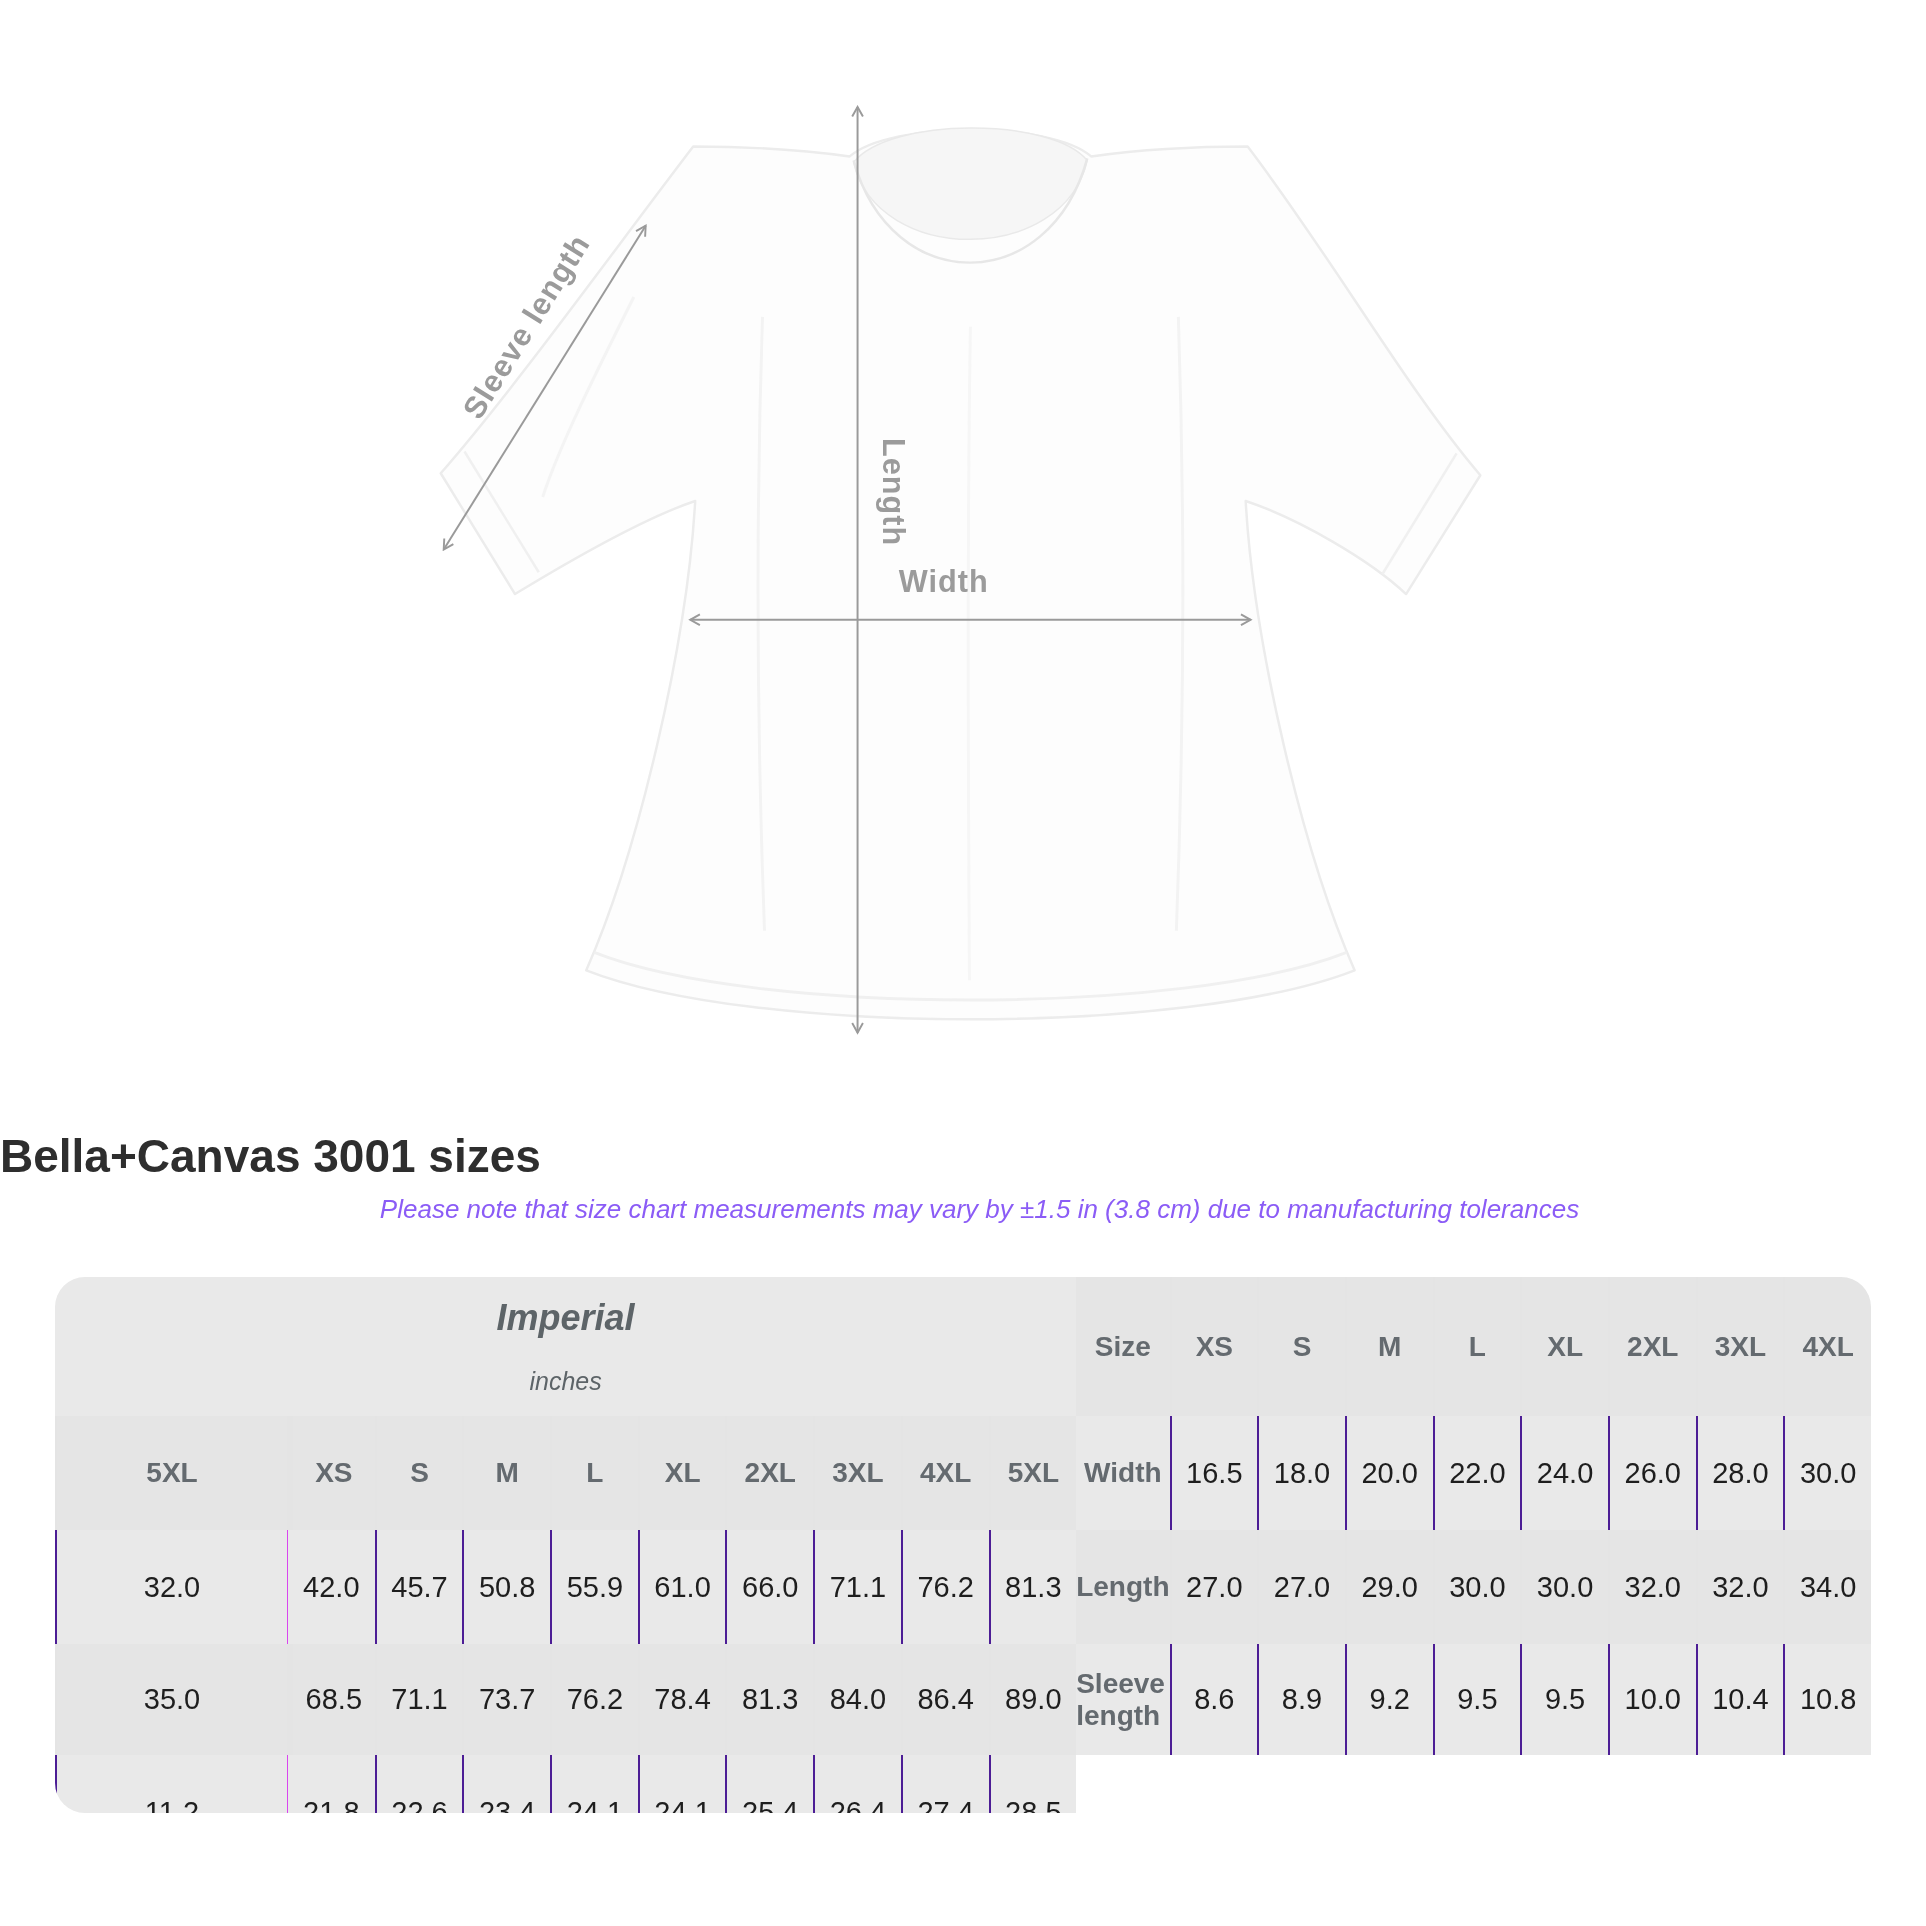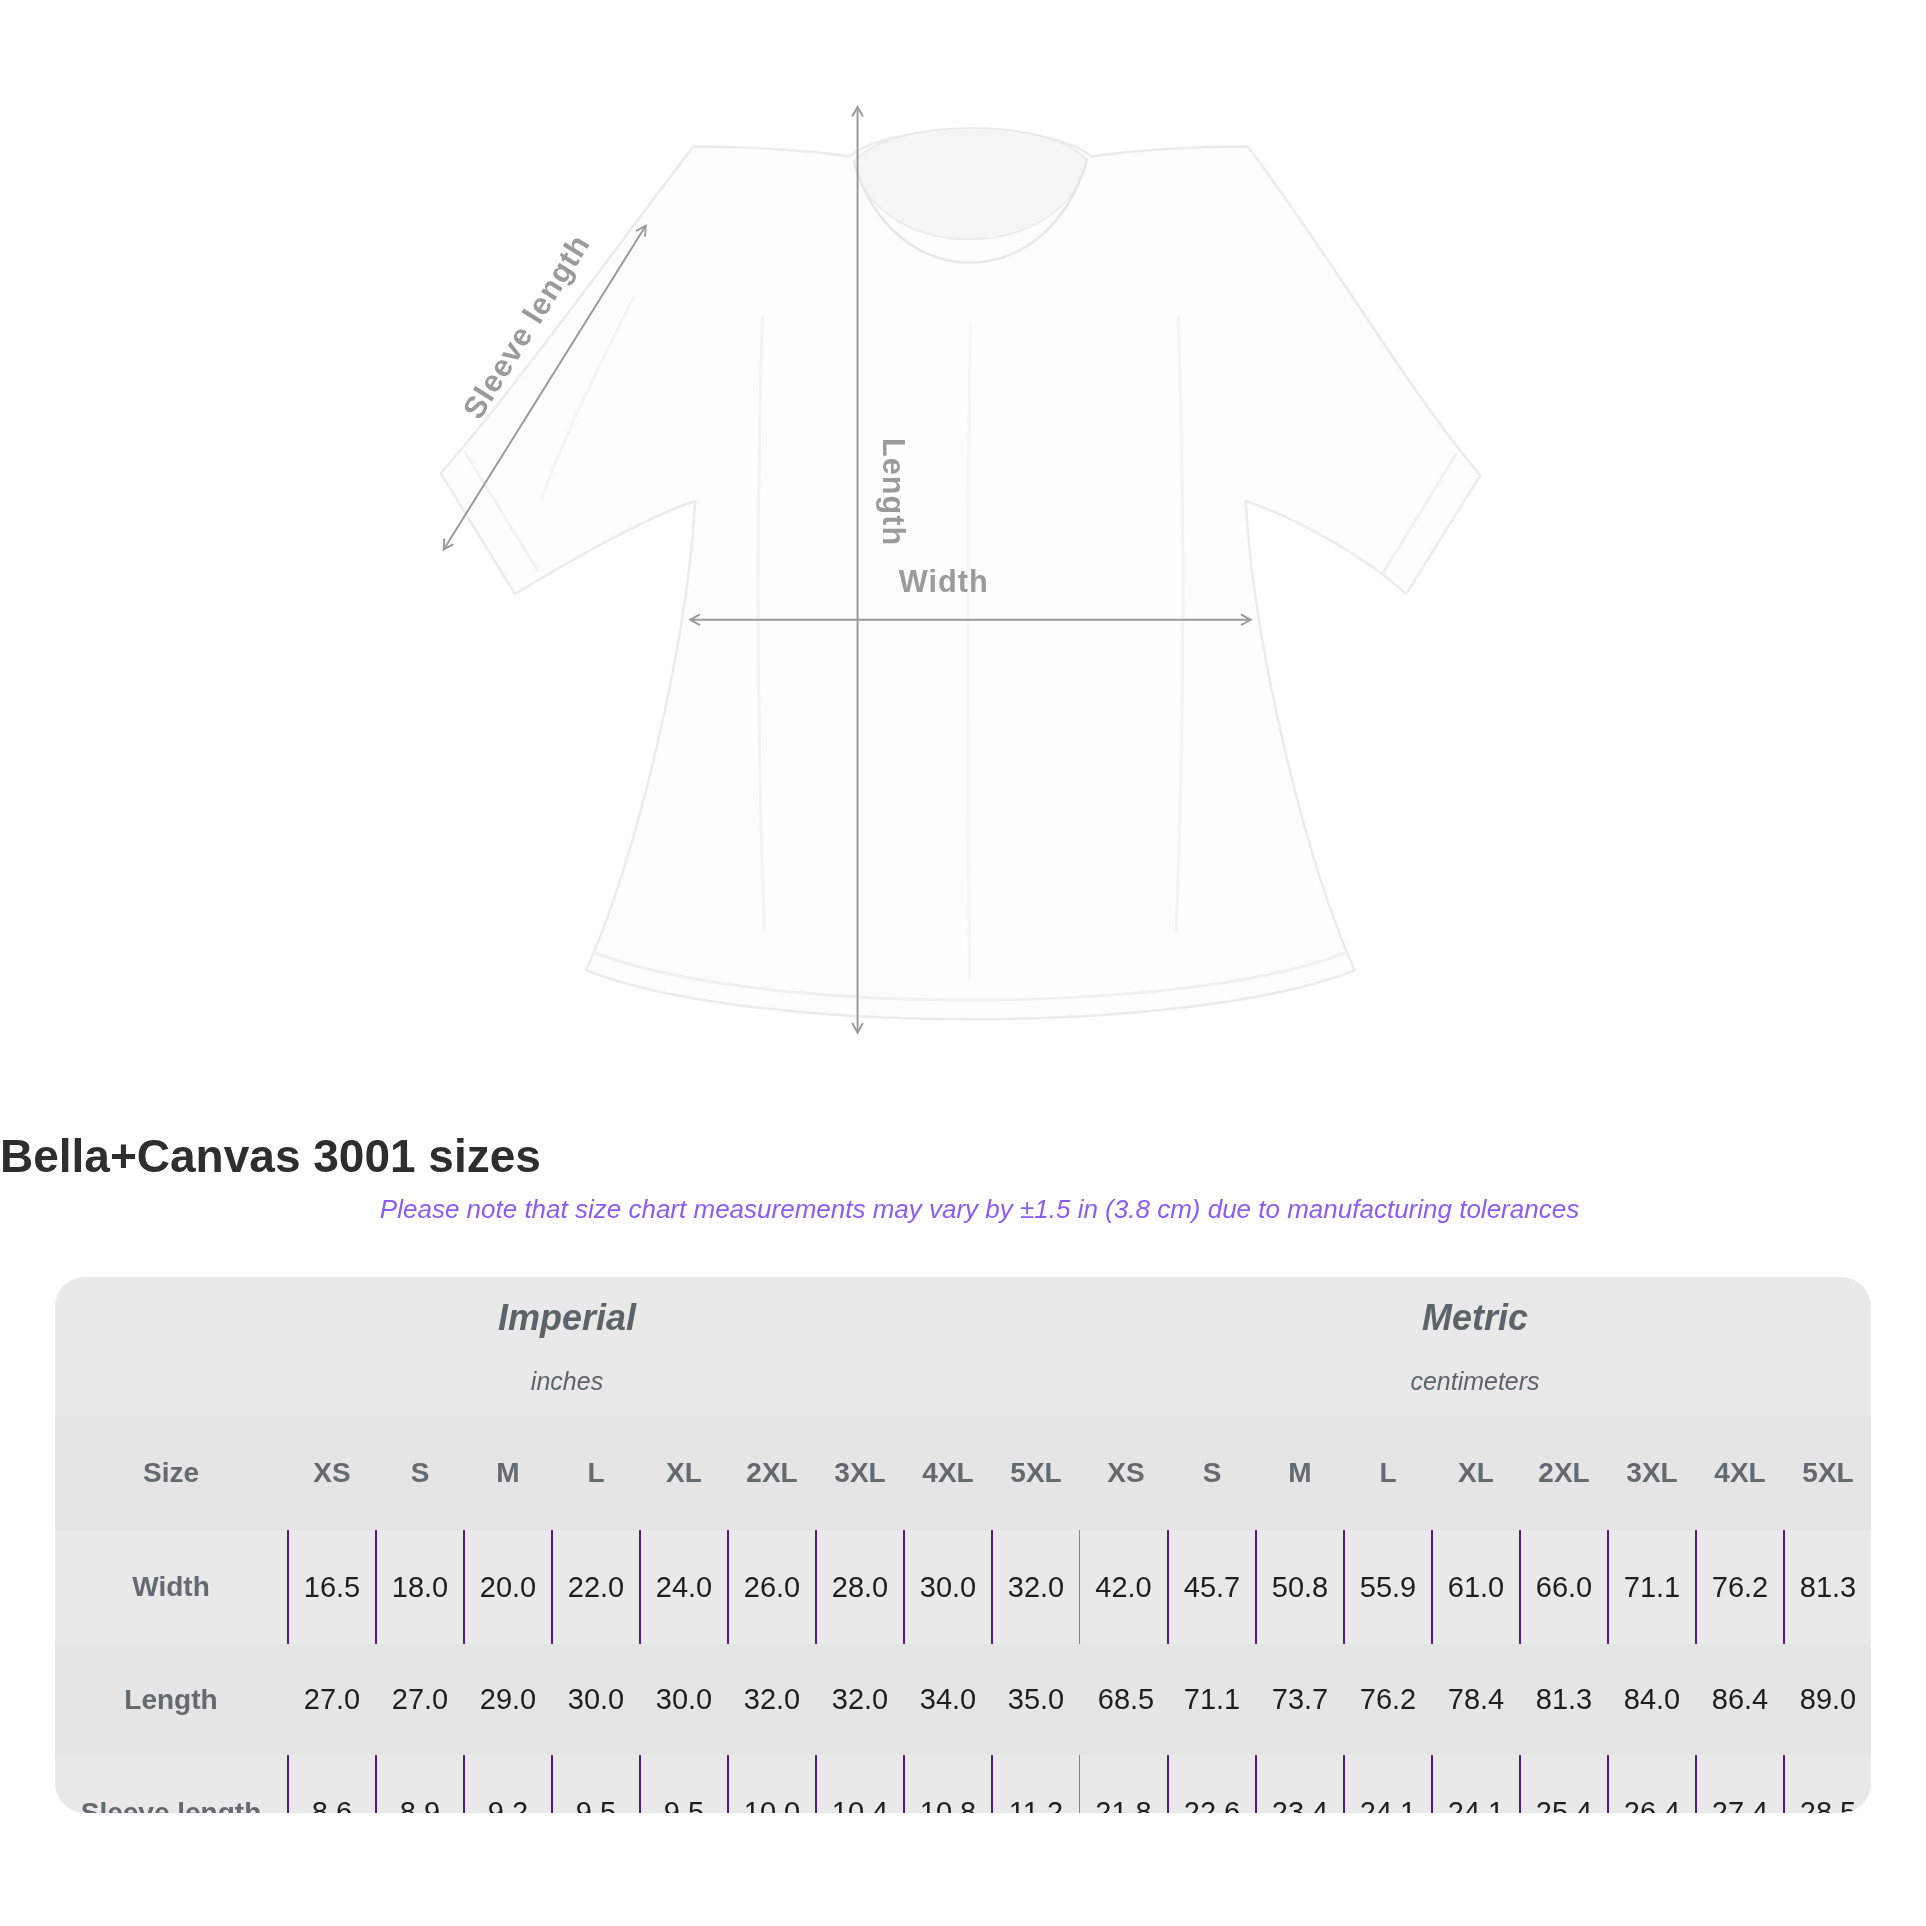--- a/index.html
+++ b/index.html
@@ -95,24 +95,20 @@
 
 <div class="page-title">Bella+Canvas 3001 sizes</div>
 <div class="page-subtitle">Please note that size chart measurements may vary by ±1.5 in (3.8 cm) due to manufacturing tolerances</div>
 
 <div class="sizetable">
 
   <div class="band band-imperial">
     <div class="g-label">Imperial</div>
     <div class="g-sub">inches</div>
   </div>
-  <div class="band band-metric">
-    <div class="g-label">Metric</div>
-    <div class="g-sub">centimeters</div>
-  </div>
 
   <div class="cell r-white rowlabel">Size</div>
   <div class="cell r-white sizehead sep">XS</div>
   <div class="cell r-white sizehead sep">S</div>
   <div class="cell r-white sizehead sep">M</div>
   <div class="cell r-white sizehead sep">L</div>
   <div class="cell r-white sizehead sep">XL</div>
   <div class="cell r-white sizehead sep">2XL</div>
   <div class="cell r-white sizehead sep">3XL</div>
   <div class="cell r-white sizehead sep">4XL</div>

